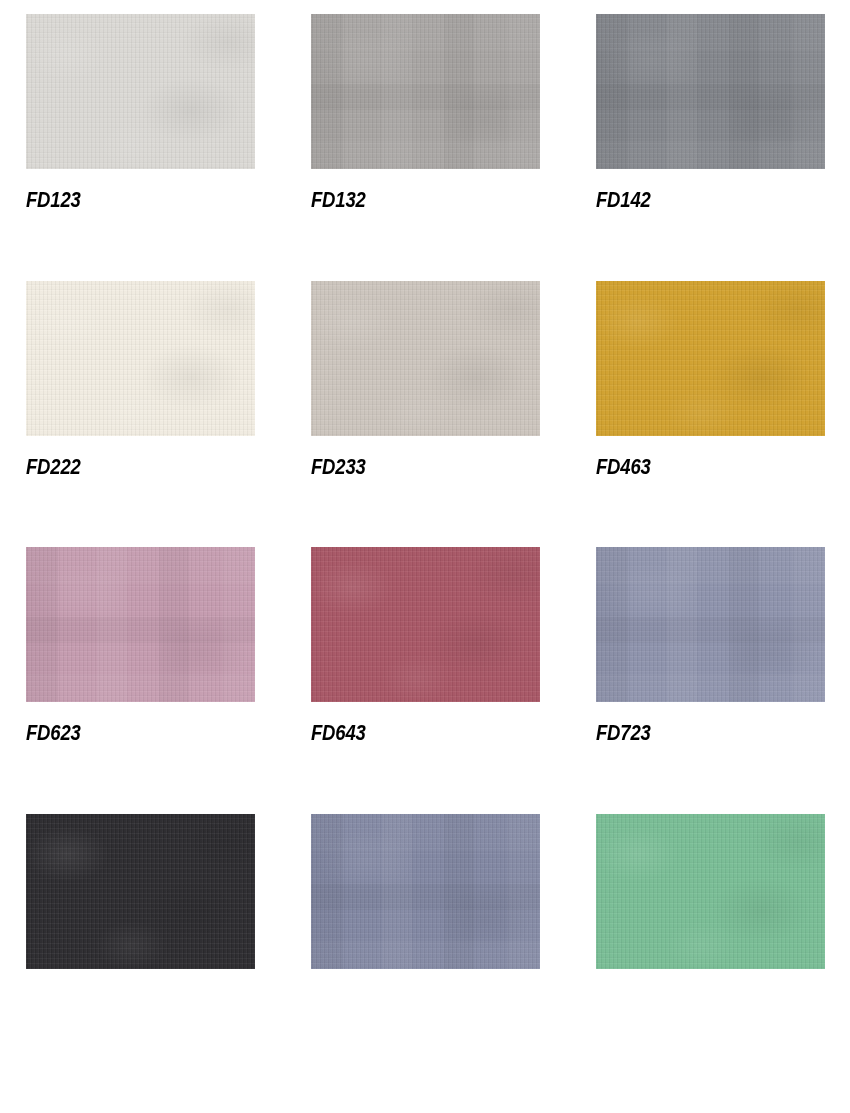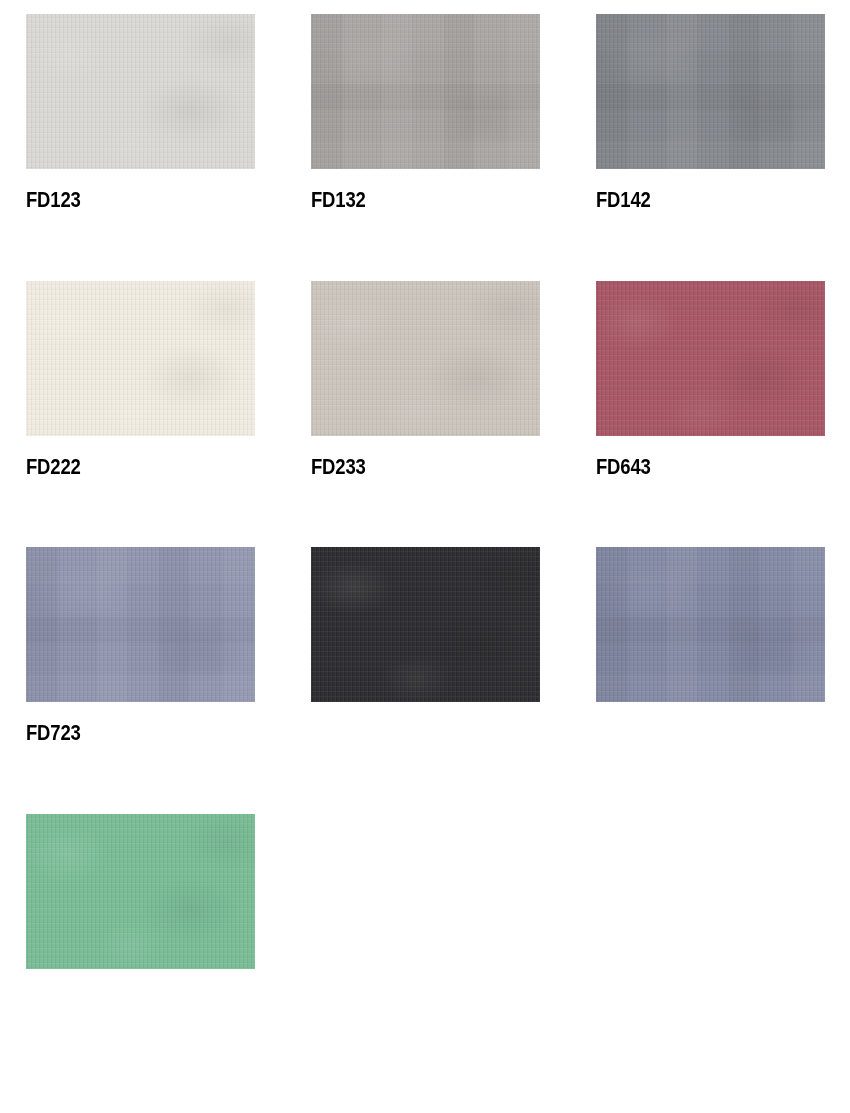--- a/index.html
+++ b/index.html
@@ -12,20 +12,21 @@
     height: 1113px;
     font-family: "Liberation Sans", sans-serif;
     overflow: hidden;
   }
 
   #swatch-catalog {
     position: relative;
     width: 850px;
     height: 927px;
     background: #ffffff;
+    font-style: italic;
   }
 
   .swatch-grid {
     position: absolute;
     left: 26px;
     top: 14px;
     width: 800px;
     display: grid;
     grid-template-columns: repeat(3, 229px);
     column-gap: 56px;
@@ -142,20 +143,36 @@
       </div>
       <div class="swatch-cell">
         <div class="swatch-chip" style="background-color: rgb(205, 198, 190);">
           <div class="weave-v"></div>
           <div class="weave-h"></div>
           <div class="weave-blot"></div>
         </div>
         <div class="swatch-label">FD233</div>
       </div>
       <div class="swatch-cell">
+        <div class="swatch-chip" style="background-color: rgb(210, 162, 46);">
+          <div class="weave-v"></div>
+          <div class="weave-h"></div>
+          <div class="weave-blot"></div>
+        </div>
+        <div class="swatch-label">FD463</div>
+      </div>
+      <div class="swatch-cell">
+        <div class="swatch-chip mottled" style="background-color: rgb(198, 156, 176);">
+          <div class="weave-v"></div>
+          <div class="weave-h"></div>
+          <div class="weave-blot"></div>
+        </div>
+        <div class="swatch-label">FD623</div>
+      </div>
+      <div class="swatch-cell">
         <div class="swatch-chip" style="background-color: rgb(168, 86, 101);">
           <div class="weave-v"></div>
           <div class="weave-h"></div>
           <div class="weave-blot"></div>
         </div>
         <div class="swatch-label">FD643</div>
       </div>
       <div class="swatch-cell">
         <div class="swatch-chip mottled" style="background-color: rgb(142, 147, 173);">
           <div class="weave-v"></div>

